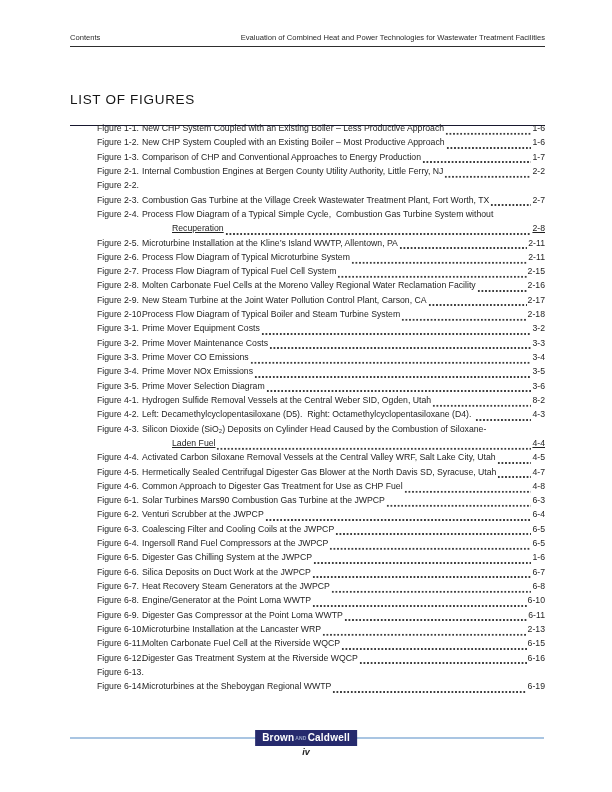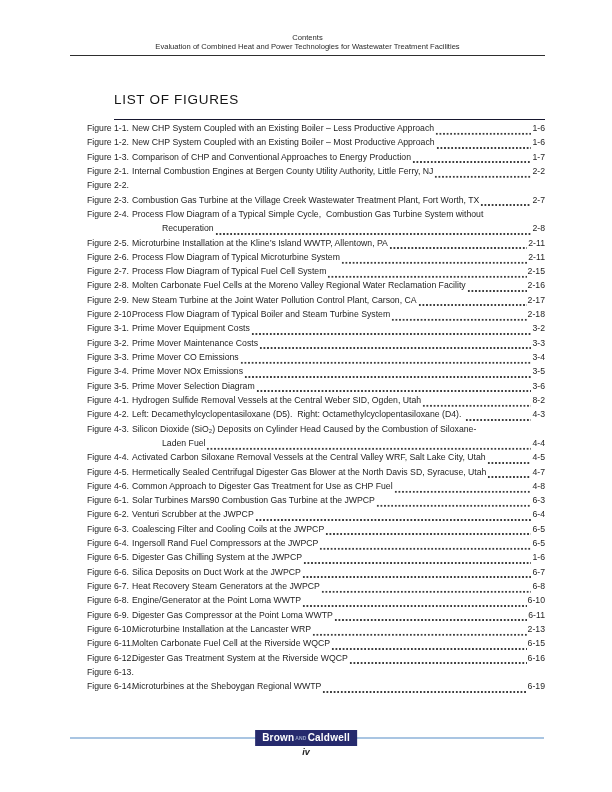--- a/index.html
+++ b/index.html
@@ -13,64 +13,62 @@
     color: #1e1e1e;
     overflow: hidden;
   }
 
   
   .runhead {
     position: absolute;
     left: 70px; right: 67px; top: 33px;
     display: flex;
     justify-content: space-between;
-    align-items: center;
+    align-items: flex-end;
     font-size: 7.6px;
     color: #2a2a2a;
     border-bottom: 1px solid #2e2e2e;
     padding-bottom: 4px;
-    flex-direction: column;
   }
 
   
   .section-title {
     position: absolute;
     left: 70px; right: 67px; top: 92px;
     font-size: 13.5px;
     letter-spacing: 0.7px;
     color: #161616;
     border-bottom: 1.7px solid #17172e;
-    padding-bottom: 12px;
-    margin-left: 44px;
+    padding-bottom: 18px;
   }
 
   
   .figlist {
     position: absolute;
-    left: 70px; right: 67px; top: 121px;
+    left: 80px; right: 67px; top: 121px;
     font-size: 8.7px;
     line-height: 14.32px;
   }
   .entry { display: flex; padding-left: 17px; }
   .lbl { width: 45px; flex-shrink: 0; white-space: pre; }
   .body { flex: 1; min-width: 0; text-align: right; }
   .row { display: flex; align-items: flex-end; }
   .row .ttl { white-space: pre; }
   .leader {
     flex: 1;
     min-width: 6px;
     height: 9.5px;
     margin: 0 1px;
     background-image: radial-gradient(circle, #3c3c3c 0.75px, rgba(0,0,0,0) 1.05px);
     background-size: 3.6px 3.6px;
     background-position: left bottom;
     background-repeat: repeat-x;
   }
   .pg { white-space: pre; }
-  .row2 { display: flex; align-items: flex-end; padding-left: 30px; }
+  .row2 { display: flex; align-items: flex-end; padding-left: 30px; text-decoration: underline; }
 
   
   .footer-line {
     position: absolute;
     left: 70px; right: 68px; top: 737px;
     height: 2px;
     background: #a9c5e2;
   }
   .logo-box {
     position: absolute;

